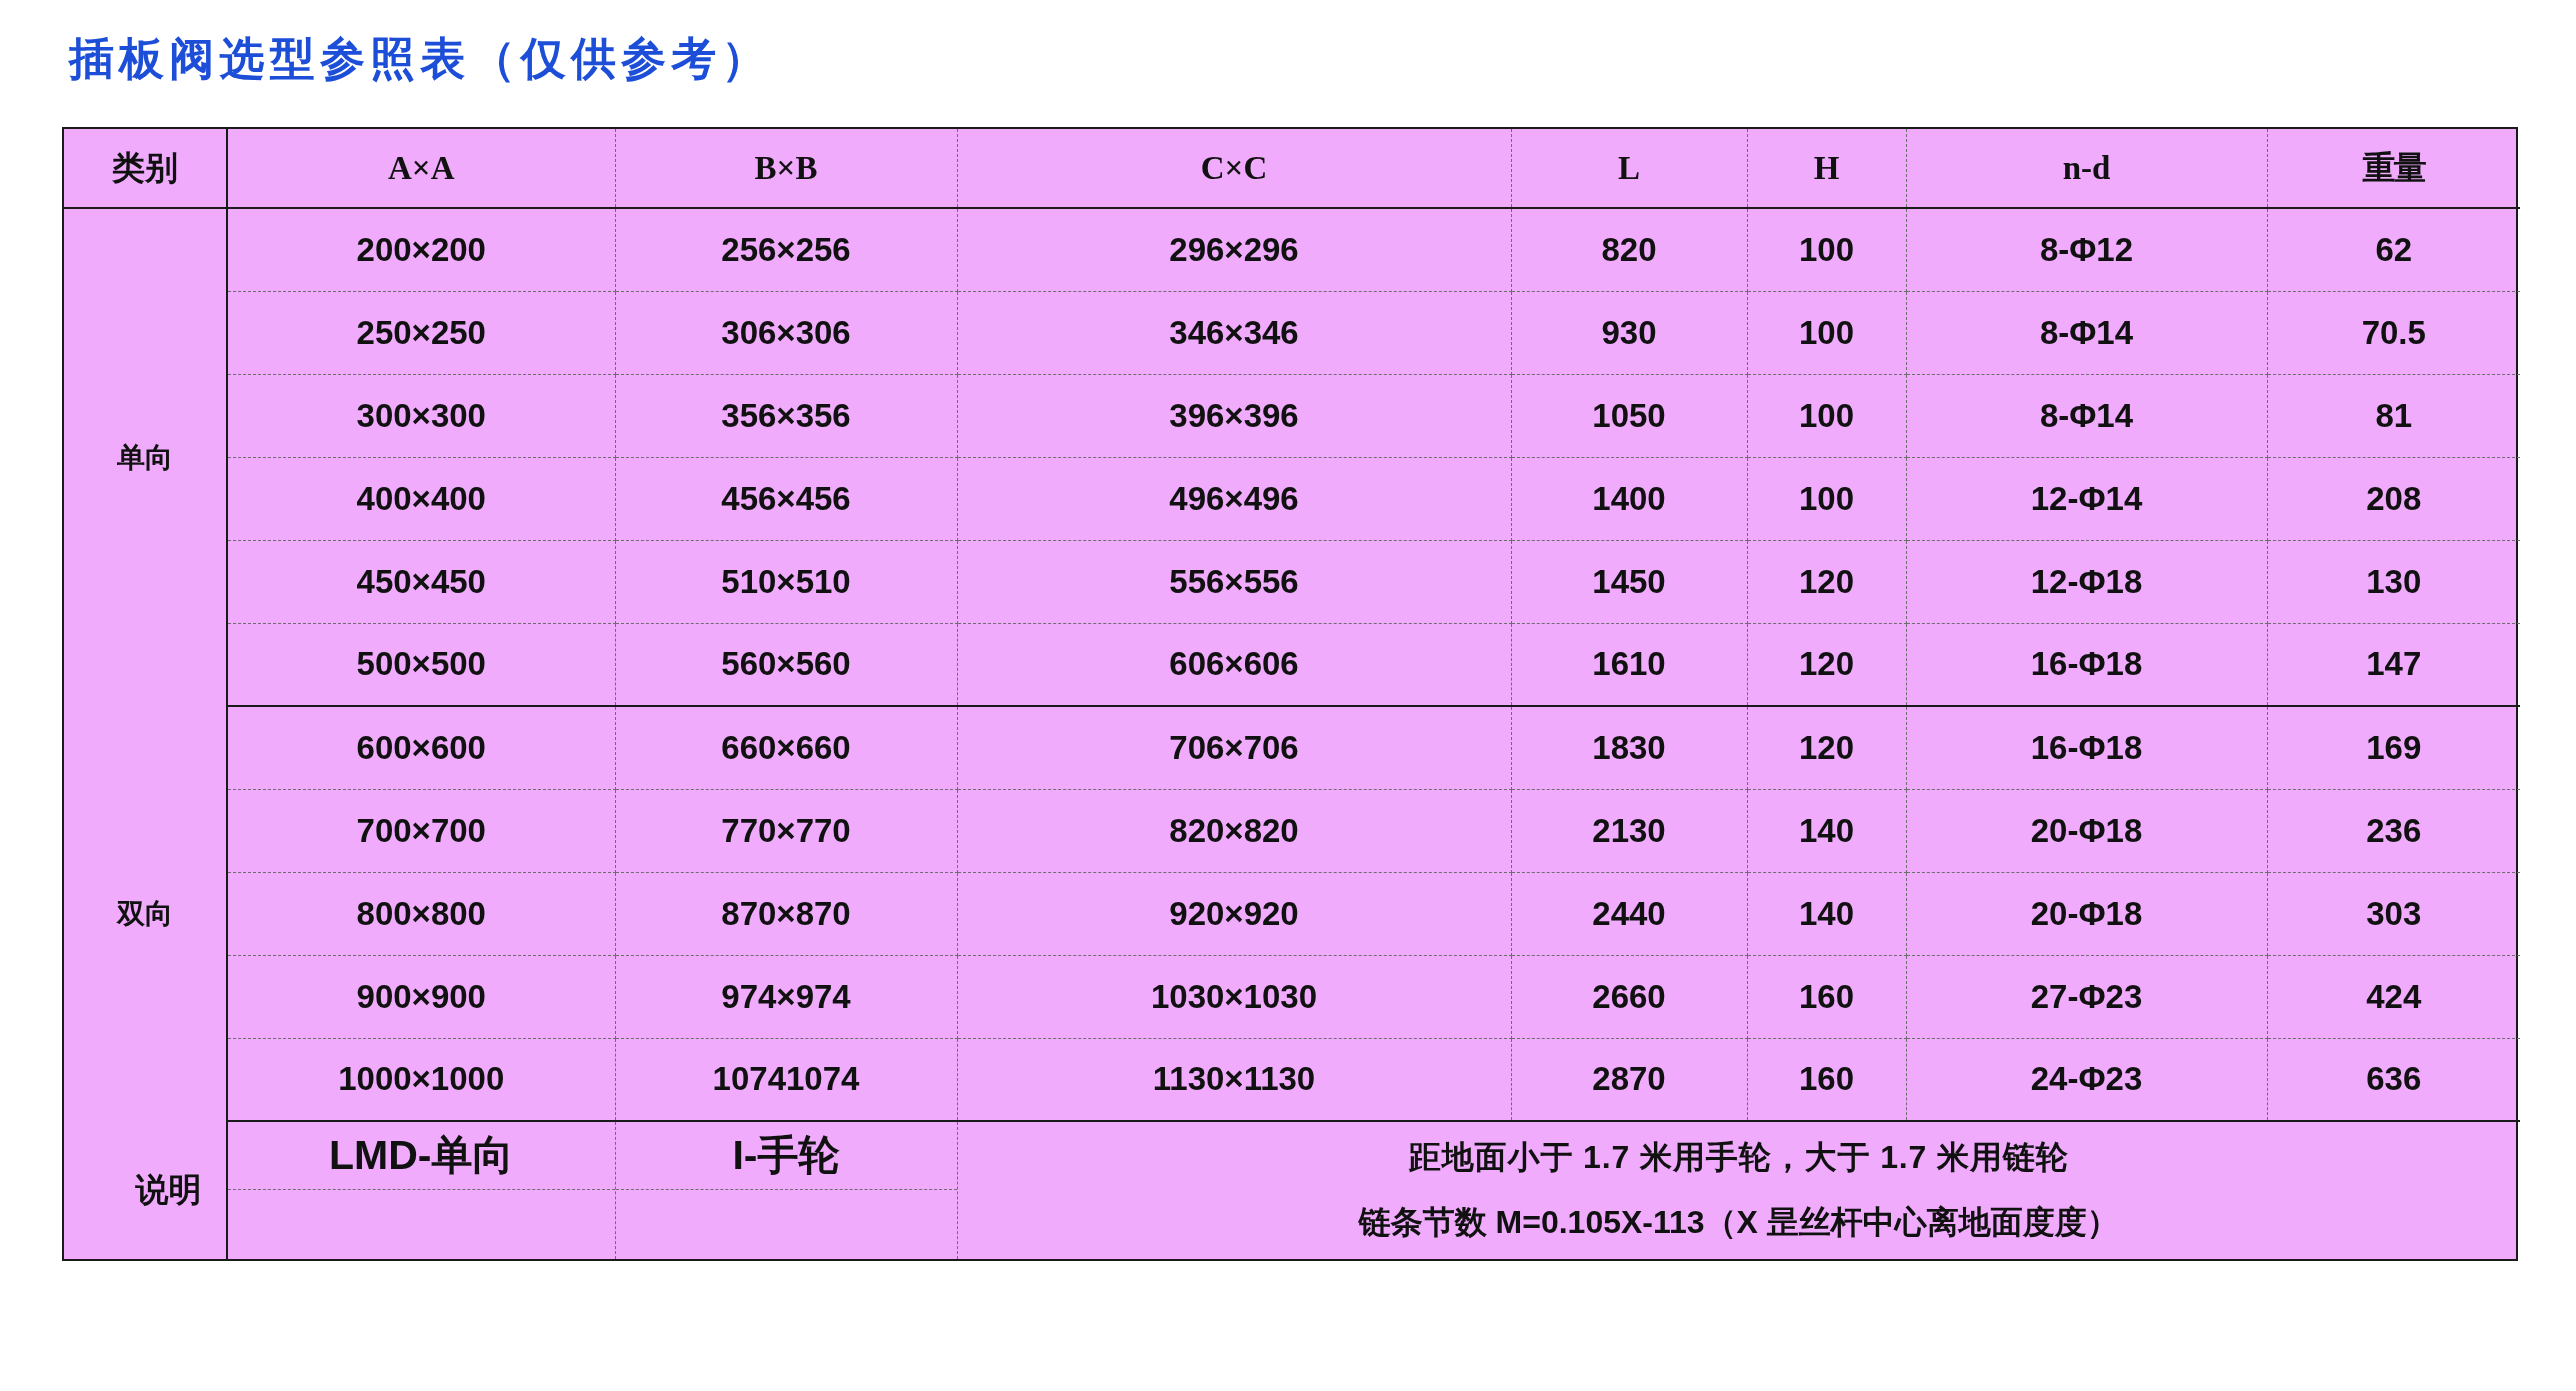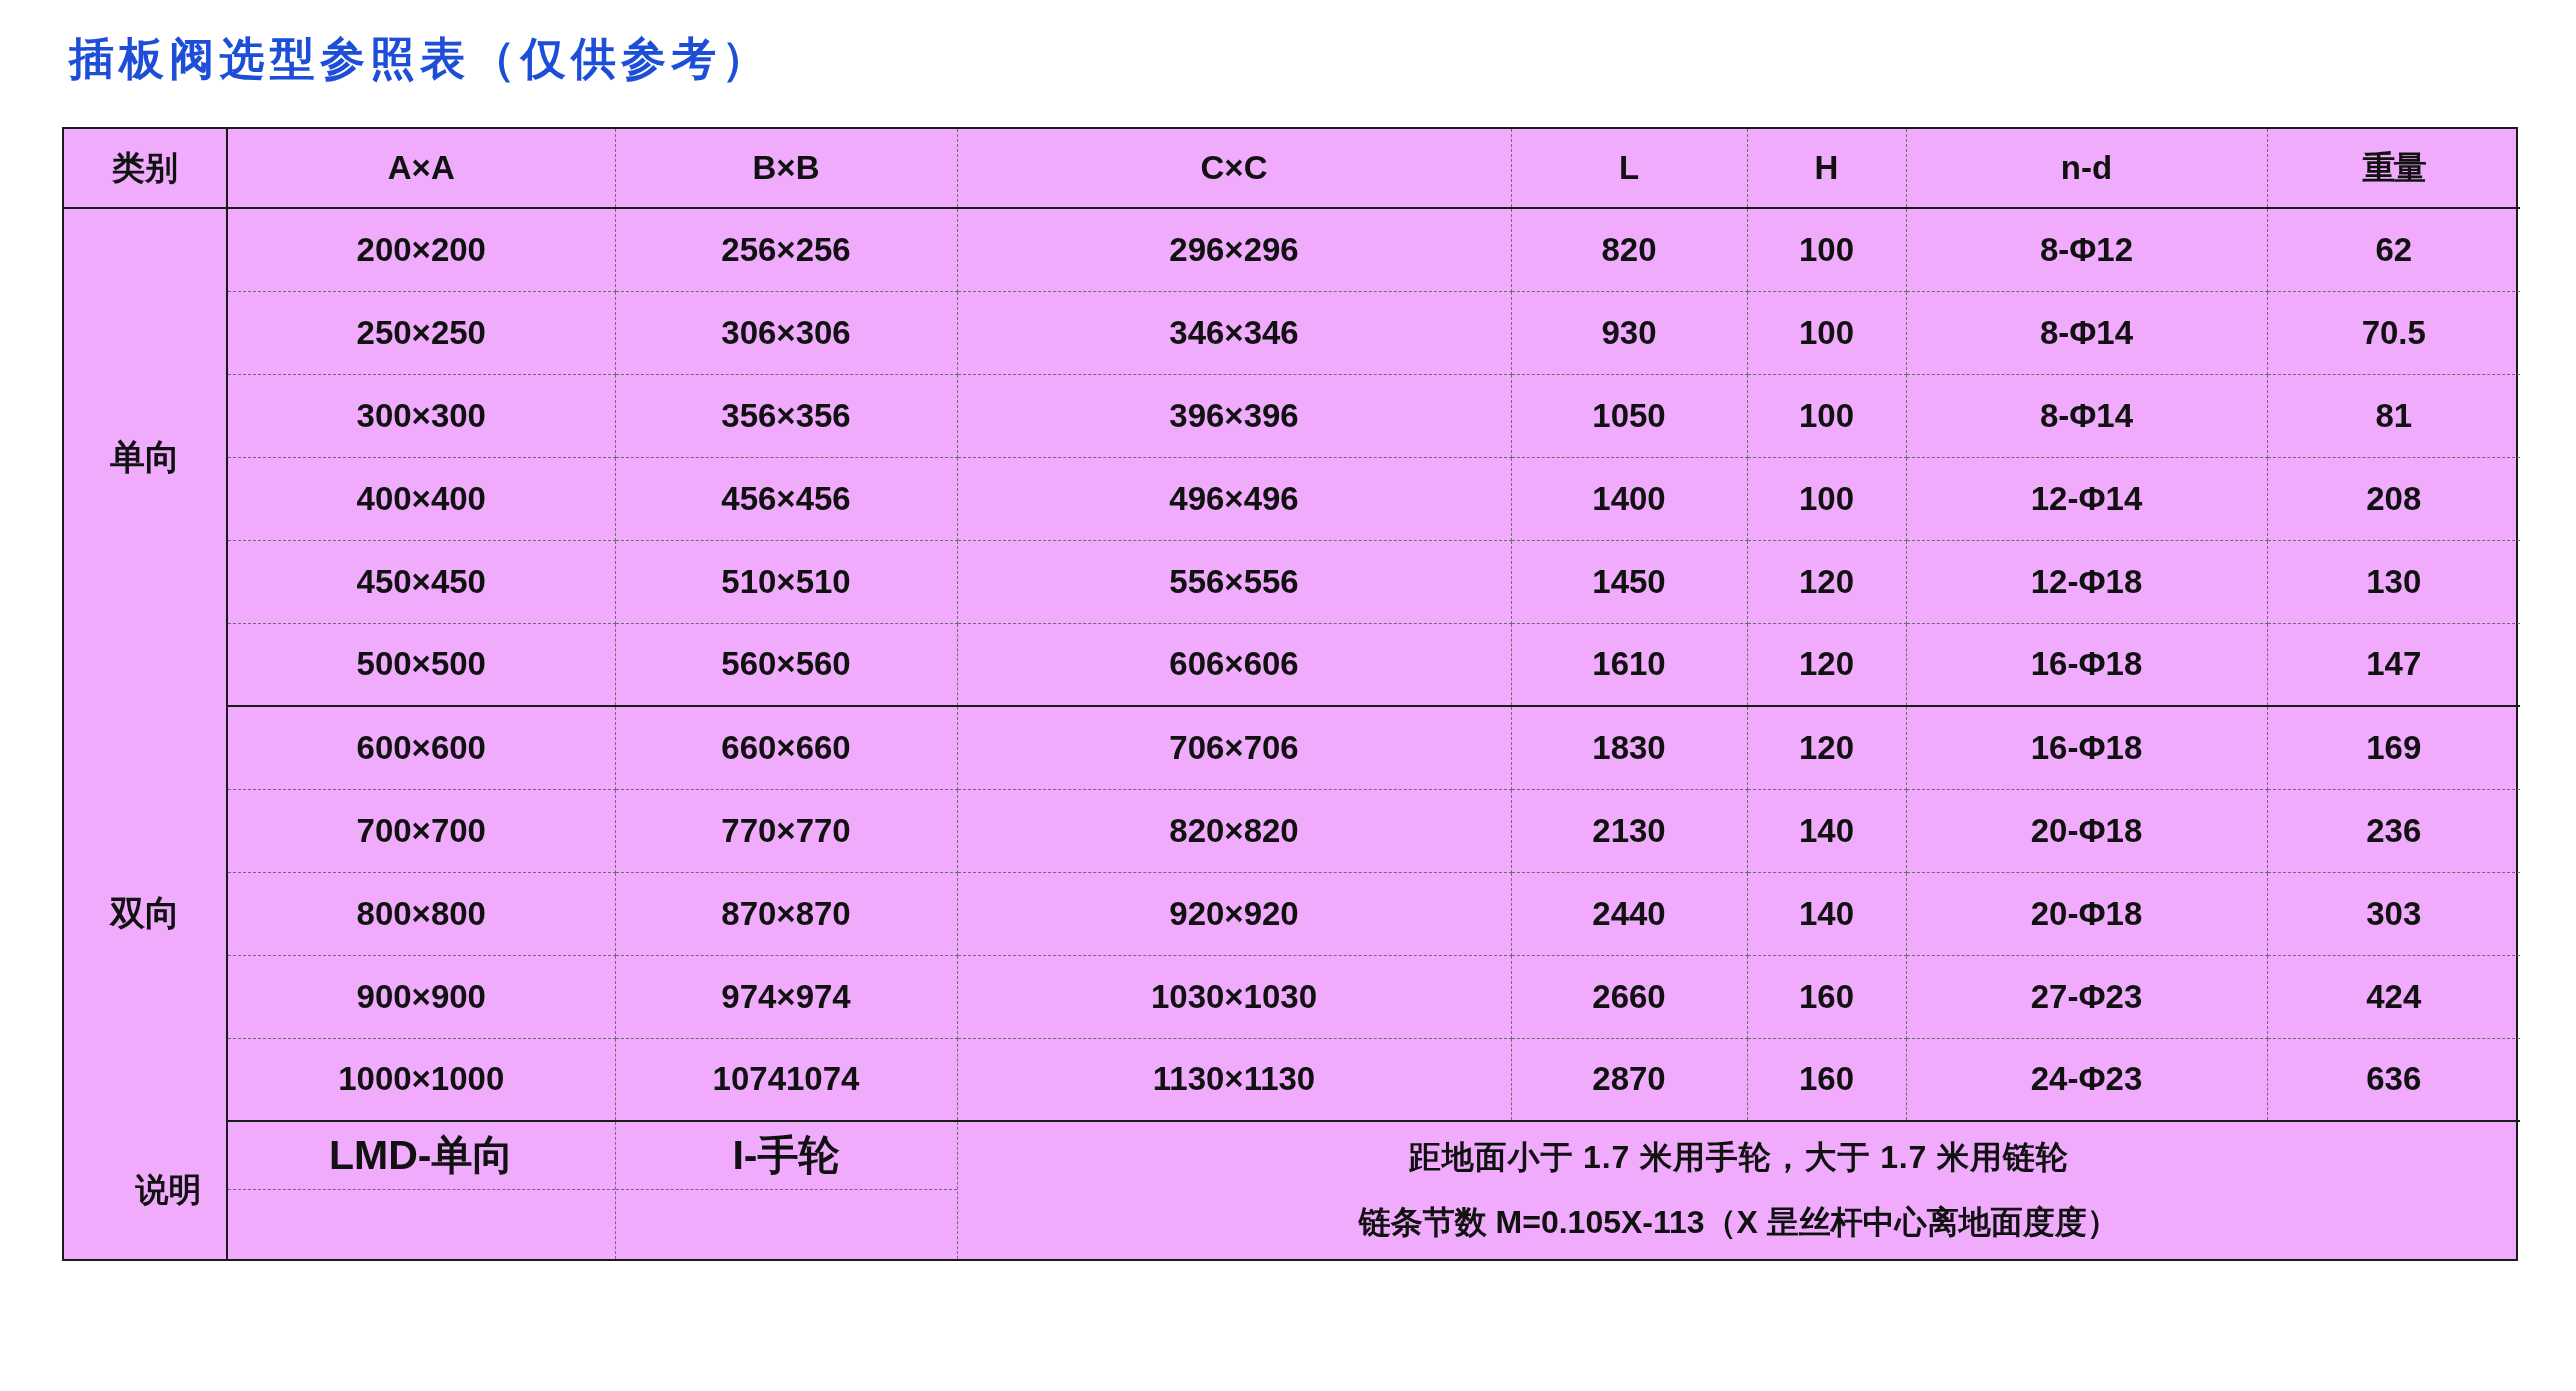--- a/index.html
+++ b/index.html
@@ -70,34 +70,35 @@
   .hdr td {
     height: 79px;
     font-size: 33px;
     border-bottom: 2.6px solid #1a1a1a;
   }
   .hdr td.sep {
     border-right: 2.6px solid #1a1a1a;
   }
   .hdr td.inner {
     border-right: 1.7px dashed #6d6d6d;
+    font-family: Liberation Serif, serif;
   }
   .hdr td.last { border-right: none; }
   .hdr .hdr-weight {
     letter-spacing: -1.7px;
     margin-top: 39px;
   }
 
   
   .drow td {
     height: 83px;
     font-size: 33px;
   }
   .drow td.catcell {
-    font-size: 35px;
+    font-size: 28px;
     border-right: 2.6px solid #1a1a1a;
   }
   .drow td.cell {
     border-right: 1.7px dashed #6d6d6d;
     border-bottom: 1.7px dashed #6d6d6d;
   }
   .drow td.cell.lastcol {
     border-right: none;
   }
   .drow.lastof-group td.cell {

